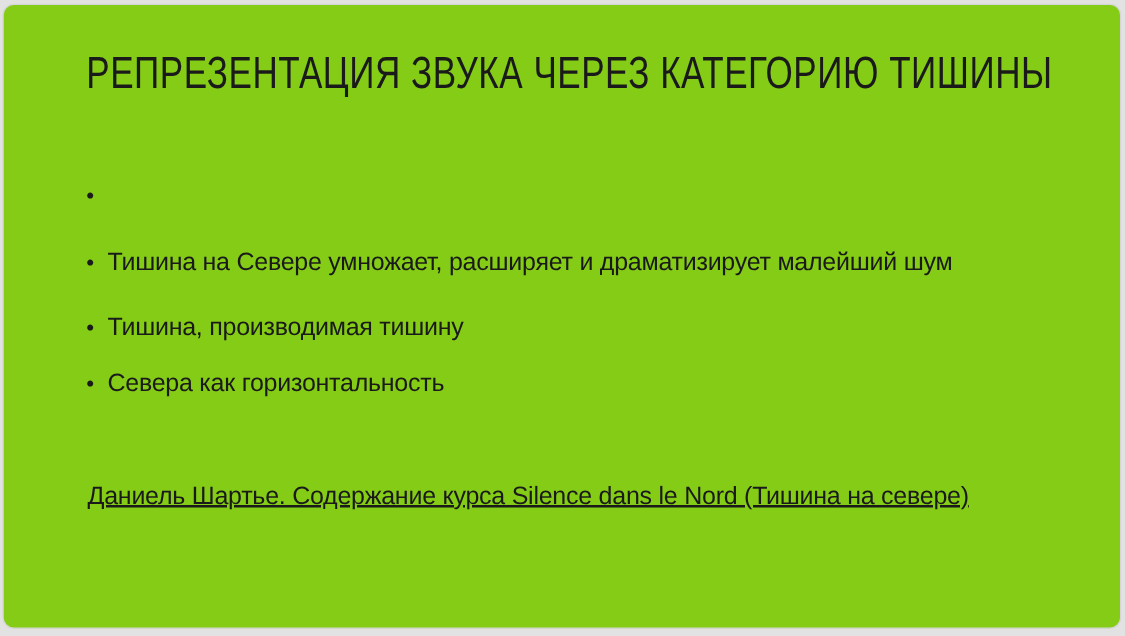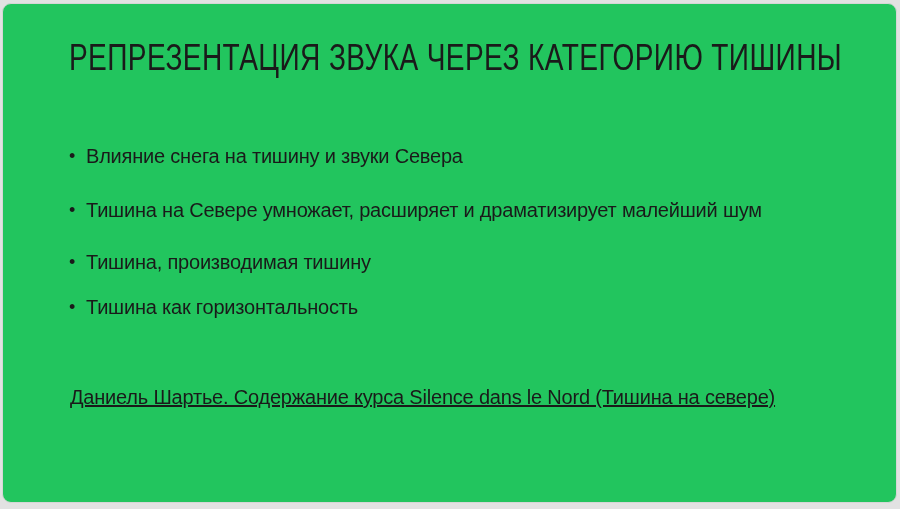--- a/index.html
+++ b/index.html
@@ -17,21 +17,21 @@
     height: 509px;
     background: #e2e2e2;
   }
 
   .slide {
     position: absolute;
     left: 2px;
     top: 3px;
     right: 3px;
     bottom: 6px;
-    background: #22c55e;
+    background: #84cc16;
     border: 1px solid #d6d6d6;
     border-radius: 9px;
   }
 
   .slide-title {
     position: absolute;
     left: 66px;           
     top: 33px;
     font-size: 36px;
     font-weight: 400;
@@ -87,32 +87,31 @@
 <body>
 
 <div class="page">
   <div class="slide">
 
     <h1 class="slide-title">РЕПРЕЗЕНТАЦИЯ ЗВУКА ЧЕРЕЗ КАТЕГОРИЮ ТИШИНЫ</h1>
 
     <ul class="bullet-list">
       <li class="bullet-item">
         <span class="bullet-dot">•</span>
-        <span class="bullet-text">Влияние снега на тишину и звуки Севера</span>
       </li>
       <li class="bullet-item">
         <span class="bullet-dot">•</span>
         <span class="bullet-text">Тишина на Севере умножает, расширяет и драматизирует малейший шум</span>
       </li>
       <li class="bullet-item">
         <span class="bullet-dot">•</span>
         <span class="bullet-text">Тишина, производимая тишину</span>
       </li>
       <li class="bullet-item">
         <span class="bullet-dot">•</span>
-        <span class="bullet-text">Тишина как горизонтальность</span>
+        <span class="bullet-text">Севера как горизонтальность</span>
       </li>
     </ul>
 
     <p class="slide-footer">Даниель Шартье. Содержание курса Silence dans le Nord (Тишина на севере)</p>
 
   </div>
 </div>
 
 </body></html>

